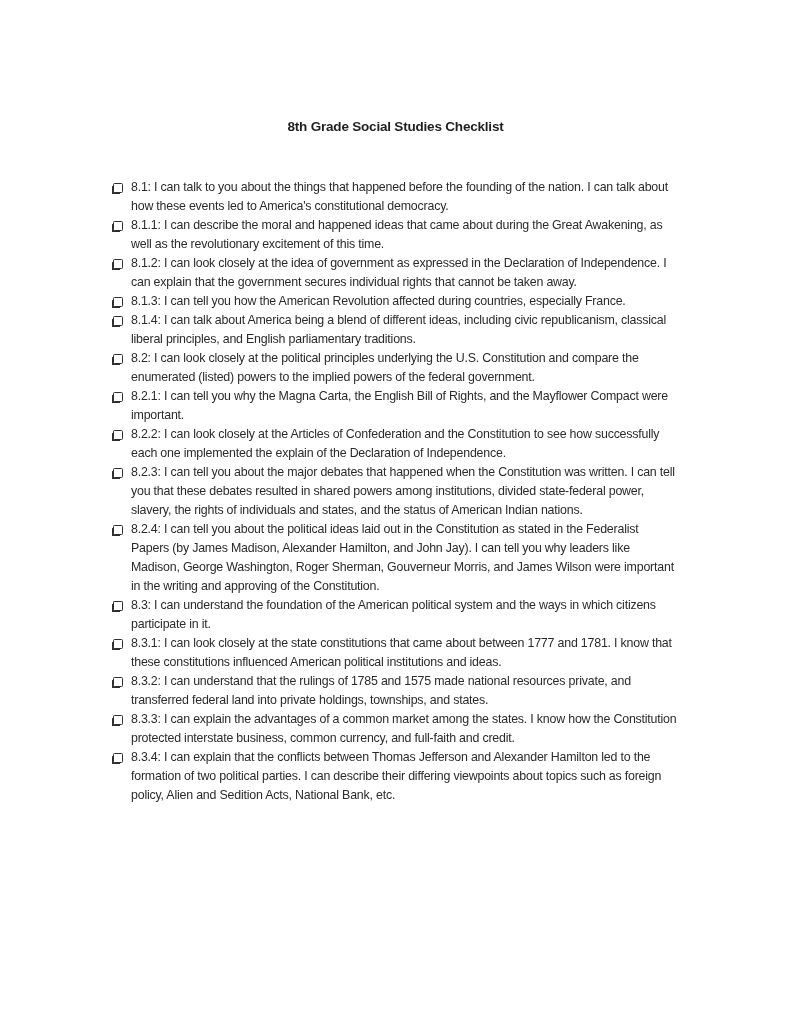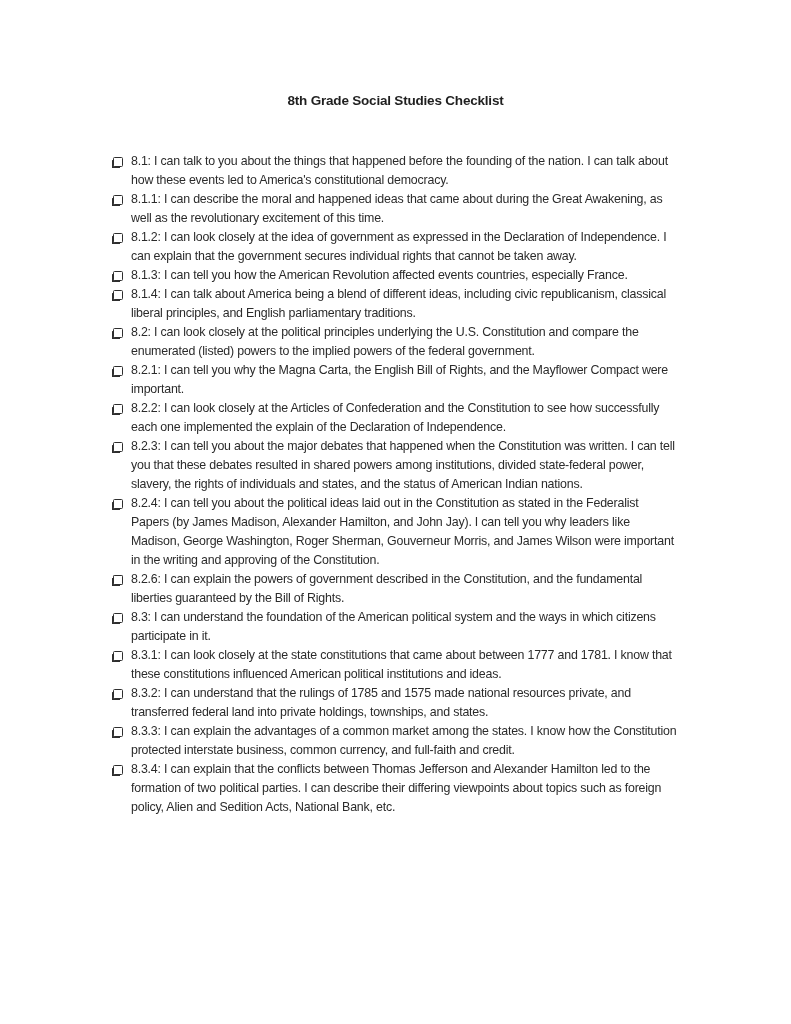--- a/index.html
+++ b/index.html
@@ -10,21 +10,21 @@
   .page {
     position: relative;
     width: 791px;
     height: 1024px;
     background: #ffffff;
     overflow: hidden;
     font-family: "Liberation Sans", sans-serif;
     color: #2b2b2b;
   }
   .doc-title {
-    margin: 93px 0 0 0;
+    margin: 119px 0 0 0;
     text-align: center;
     font-size: 13.5px;
     font-weight: bold;
     letter-spacing: -0.2px;
     color: #1f1f1f;
   }
   .checklist {
     list-style: none;
     margin: 44px 16px 0 113px;
     padding: 0;
@@ -53,28 +53,27 @@
 </style>
 </head>
 <body>
 
 <div class="page">
   <h1 class="doc-title">8th Grade Social Studies Checklist</h1>
   <ul class="checklist">
       <li class="item"><span class="checkbox"></span><span class="item-text">8.1: I can talk to you about the things that happened before the founding of the nation. I can talk about how these events led to America's constitutional democracy.</span></li>
       <li class="item"><span class="checkbox"></span><span class="item-text">8.1.1: I can describe the moral and happened ideas that came about during the Great Awakening, as well as the revolutionary excitement of this time.</span></li>
       <li class="item"><span class="checkbox"></span><span class="item-text">8.1.2: I can look closely at the idea of government as expressed in the Declaration of Independence. I can explain that the government secures individual rights that cannot be taken away.</span></li>
-      <li class="item"><span class="checkbox"></span><span class="item-text">8.1.3: I can tell you how the American Revolution affected events countries, especially France.</span></li>
+      <li class="item"><span class="checkbox"></span><span class="item-text">8.1.3: I can tell you how the American Revolution affected during countries, especially France.</span></li>
       <li class="item"><span class="checkbox"></span><span class="item-text">8.1.4: I can talk about America being a blend of different ideas, including civic republicanism, classical liberal principles, and English parliamentary traditions.</span></li>
       <li class="item"><span class="checkbox"></span><span class="item-text">8.2: I can look closely at the political principles underlying the U.S. Constitution and compare the enumerated (listed) powers to the implied powers of the federal government.</span></li>
       <li class="item"><span class="checkbox"></span><span class="item-text">8.2.1: I can tell you why the Magna Carta, the English Bill of Rights, and the Mayflower Compact were important.</span></li>
       <li class="item"><span class="checkbox"></span><span class="item-text">8.2.2: I can look closely at the Articles of Confederation and the Constitution to see how successfully each one implemented the explain of the Declaration of Independence.</span></li>
       <li class="item"><span class="checkbox"></span><span class="item-text">8.2.3: I can tell you about the major debates that happened when the Constitution was written. I can tell you that these debates resulted in shared powers among institutions, divided state-federal power, slavery, the rights of individuals and states, and the status of American Indian nations.</span></li>
       <li class="item"><span class="checkbox"></span><span class="item-text">8.2.4: I can tell you about the political ideas laid out in the Constitution as stated in the Federalist Papers (by James Madison, Alexander Hamilton, and John Jay). I can tell you why leaders like Madison, George Washington, Roger Sherman, Gouverneur Morris, and James Wilson were important in the writing and approving of the Constitution.</span></li>
       <li class="item"><span class="checkbox"></span></li>
-      <li class="item"><span class="checkbox"></span><span class="item-text">8.2.6: I can explain the powers of government described in the Constitution, and the fundamental liberties guaranteed by the Bill of Rights.</span></li>
       <li class="item"><span class="checkbox"></span><span class="item-text">8.3: I can understand the foundation of the American political system and the ways in which citizens participate in it.</span></li>
       <li class="item"><span class="checkbox"></span><span class="item-text">8.3.1: I can look closely at the state constitutions that came about between 1777 and 1781. I know that these constitutions influenced American political institutions and ideas.</span></li>
       <li class="item"><span class="checkbox"></span><span class="item-text">8.3.2: I can understand that the rulings of 1785 and 1575 made national resources private, and transferred federal land into private holdings, townships, and states.</span></li>
       <li class="item"><span class="checkbox"></span><span class="item-text">8.3.3: I can explain the advantages of a common market among the states. I know how the Constitution protected interstate business, common currency, and full-faith and credit.</span></li>
       <li class="item"><span class="checkbox"></span><span class="item-text">8.3.4: I can explain that the conflicts between Thomas Jefferson and Alexander Hamilton led to the formation of two political parties. I can describe their differing viewpoints about topics such as foreign policy, Alien and Sedition Acts, National Bank, etc.</span></li>
     </ul>
 </div>
 
 </body></html>

